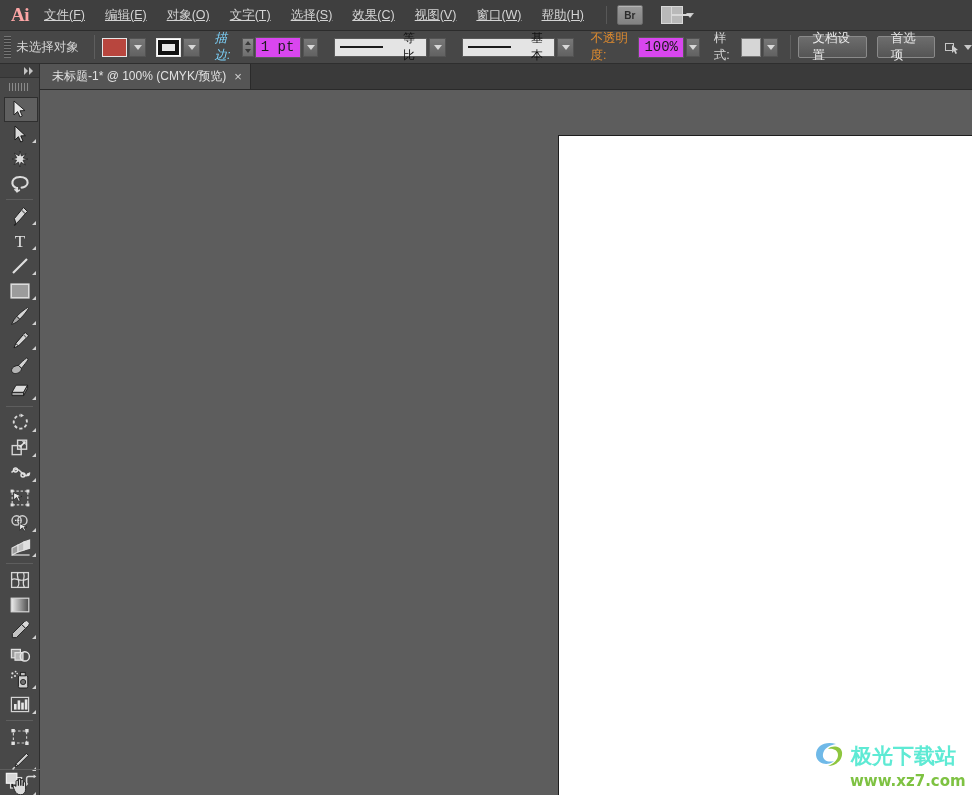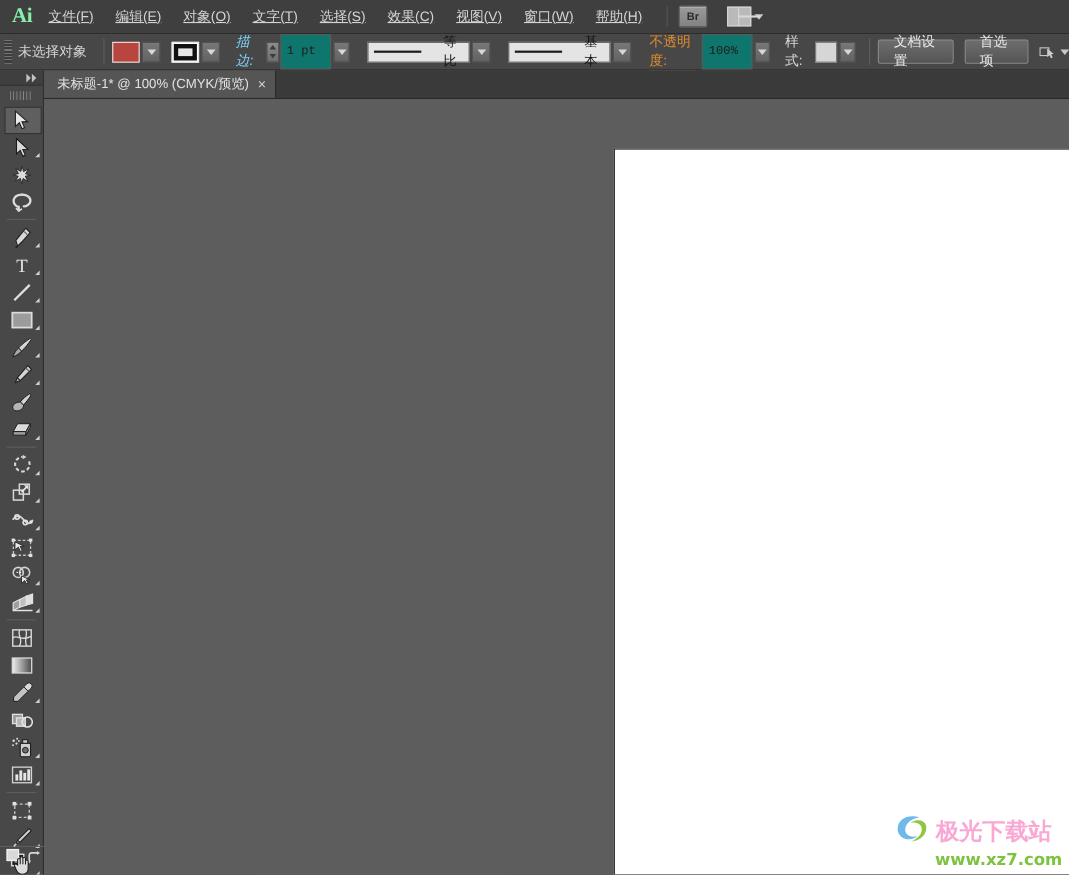--- a/index.html
+++ b/index.html
@@ -113,22 +113,22 @@
   }
   .stepper i.up {
     width: 0; height: 0; border-left: 3.5px solid transparent;
     border-right: 3.5px solid transparent; border-bottom: 4px solid #3a3a3a;
   }
   .stepper i.dn {
     width: 0; height: 0; border-left: 3.5px solid transparent;
     border-right: 3.5px solid transparent; border-top: 4px solid #3a3a3a;
   }
   .txtfield {
-    height: 32px; background: #0f766e; border: 1px solid #5a5a5a;
-    color: #1c1c1c; font-size: 11px;
+    height: 21px; background: #d946ef; border: 1px solid #5a5a5a;
+    color: #1c1c1c; font-size: 14px;
     font-family: "Liberation Mono", "DejaVu Sans Mono", monospace;
     display: flex; align-items: center; padding: 0 5px;
   }
   .combo {
     height: 19px; background: #e4e4e4; border: 1px solid #5a5a5a;
     display: flex; align-items: center; justify-content: flex-end;
     padding: 0 5px; gap: 20px; color: #111; font-size: 12px;
   }
   .combo .line { width: 56px; height: 2px; background: #1b1b1b; }
   .btn-gray {
@@ -235,21 +235,21 @@
     font-family: "DejaVu Sans", sans-serif;
     margin-left: 38px; margin-top: -1px;
   }
 </style>
 </head>
 <body>
 
 <div id="app">
 
   <div class="menubar">
-    <div class="ai-logo" style="color: #86efac;">Ai</div>
+    <div class="ai-logo" style="color: #fca5a5;">Ai</div>
     <div class="menu-item">文件(F)</div>
     <div class="menu-item">编辑(E)</div>
     <div class="menu-item">对象(O)</div>
     <div class="menu-item">文字(T)</div>
     <div class="menu-item">选择(S)</div>
     <div class="menu-item">效果(C)</div>
     <div class="menu-item">视图(V)</div>
     <div class="menu-item">窗口(W)</div>
     <div class="menu-item">帮助(H)</div>
     <div class="menu-sep"></div>
@@ -662,18 +662,18 @@
   </div>
 
   <div class="watermark">
     <div class="wm-row">
       <span>
         <svg width="34" height="30" viewBox="0 0 34 30">
           <path d="M4 16 C4 6 14 2 24 5 C18 6 12 9 11 15 C10 21 16 24 22 22 C17 27 5 26 4 16 Z" fill="#6fb9e8"></path>
           <path d="M30 13 C31 21 24 27 16 27 C21 25 26 21 26 16 C26 11 21 9 16 10 C20 6 29 7 30 13 Z" fill="#8ec63f"></path>
         </svg>
       </span>
-      <span class="wm-title" style="color: #f9a8d4;">极光下载站</span>
+      <span class="wm-title" style="color: #5eead4;">极光下载站</span>
     </div>
     <div class="wm-url" style="color: rgb(126, 194, 66);">www.xz7.com</div>
   </div>
 
 </div>
 
 </body></html>

